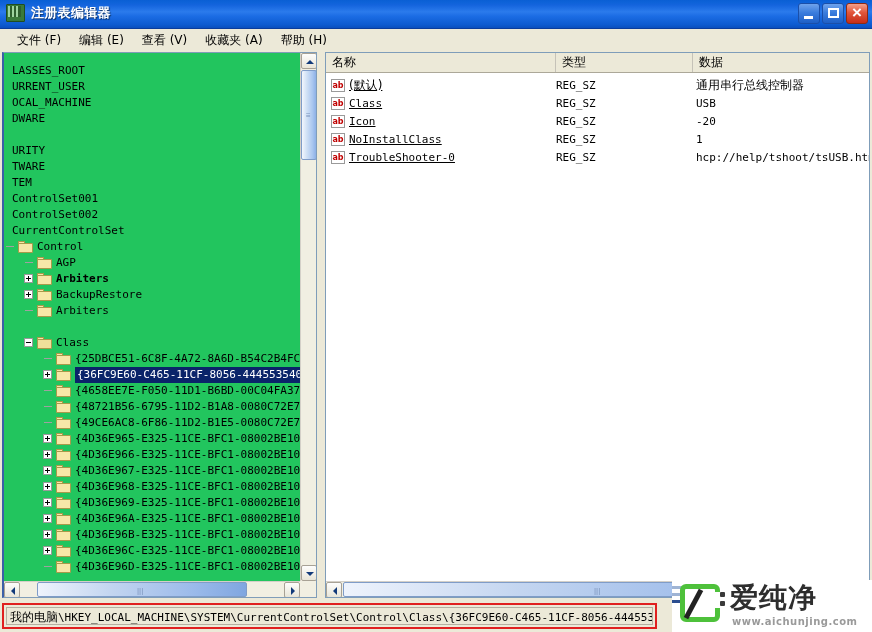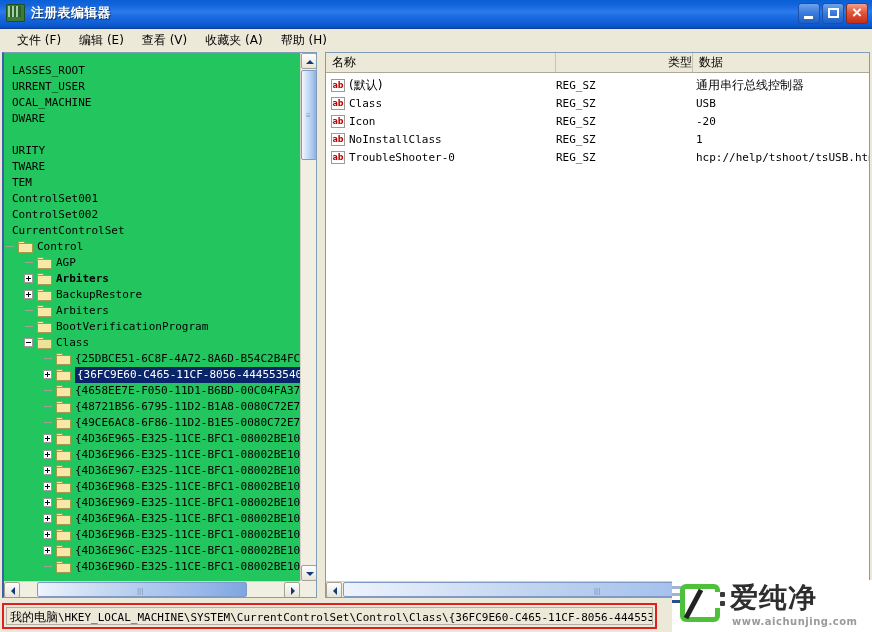--- a/index.html
+++ b/index.html
@@ -150,21 +150,21 @@
   .lrow .ab{
     position:absolute;left:5px;top:2px;width:14px;height:13px;
     background:#fff;border:1px solid #9a9a9a;
     box-sizing:border-box;
   }
   .lrow .ab:after{
     content:"ab";position:absolute;left:0;top:-1px;width:12px;
     font-family:"DejaVu Sans","Liberation Sans",sans-serif;
     font-size:8px;font-weight:bold;color:#c00000;text-align:center;line-height:13px;
   }
-  .lrow .cname{position:absolute;left:23px;top:0;}
+  .lrow .cname{position:absolute;left:23px;top:0;text-decoration:underline;}
   .lrow .ctype{position:absolute;left:230px;top:0;}
   .lrow .cdata{position:absolute;left:370px;top:0;}
   .lrow .cname.cn-zh,.lrow .cdata.cd-zh{font-family:"DejaVu Sans","Liberation Sans",sans-serif;font-size:12px;}
 
   
   .sb-v{
     position:absolute;right:0;top:0;width:16px;bottom:16px;
     background:#f1efe2;border-left:1px solid #d4d0c8;box-sizing:border-box;
   }
   .sb-h{
@@ -354,28 +354,20 @@
             <span class="lbl" style="left: 52px;">BackupRestore</span>
           </div>
           <div class="tnode" style="position: absolute; left: 0px; top: 250px; width: 100%;">
             <span class="dash" style="left: 21px;"></span>
             <span class="folder" style="left: 33px;">
               <b></b>
               <i></i>
             </span>
             <span class="lbl" style="left: 52px;">Arbiters</span>
           </div>
-          <div class="tnode" style="position: absolute; left: 0px; top: 266px; width: 100%;">
-            <span class="dash" style="left: 21px;"></span>
-            <span class="folder" style="left: 33px;">
-              <b></b>
-              <i></i>
-            </span>
-            <span class="lbl" style="left: 52px;">BootVerificationProgram</span>
-          </div>
           <div class="tnode" style="position: absolute; left: 0px; top: 282px; width: 100%;">
             <span class="exp" style="left: 20px;"></span>
             <span class="folder open" style="left: 33px;">
               <b></b>
               <i></i>
             </span>
             <span class="lbl" style="left: 52px;">Class</span>
           </div>
           <div class="tnode" style="position: absolute; left: 0px; top: 298px; width: 100%;">
             <span class="dash" style="left: 40px;"></span>
@@ -513,21 +505,21 @@
         <div class="sb-btn" style="right:0;top:0;width:16px;height:16px;">
           <span class="arrow arr-right" style="left:6px;top:4px;"></span>
         </div>
       </div>
       <div class="sb-corner"></div>
     </div>
 
     <div class="list-pane">
       <div class="lheader">
         <div class="lhcell" style="left:0;width:230px;">名称</div>
-        <div class="lhcell" style="left:230px;width:137px;text-align:right;">类型</div>
+        <div class="lhcell" style="left:230px;width:137px;">类型</div>
         <div class="lhcell" style="left:367px;width:161px;border-right:none;">数据</div>
       </div>
       <div id="list-rows">
           <div class="lrow" style="top: 24px;">
             <span class="ab"></span>
             <span class="cname cn-zh">(默认)</span>
             <span class="ctype">REG_SZ</span>
             <span class="cdata cd-zh">通用串行总线控制器</span>
           </div>
           <div class="lrow" style="top: 42px;">

